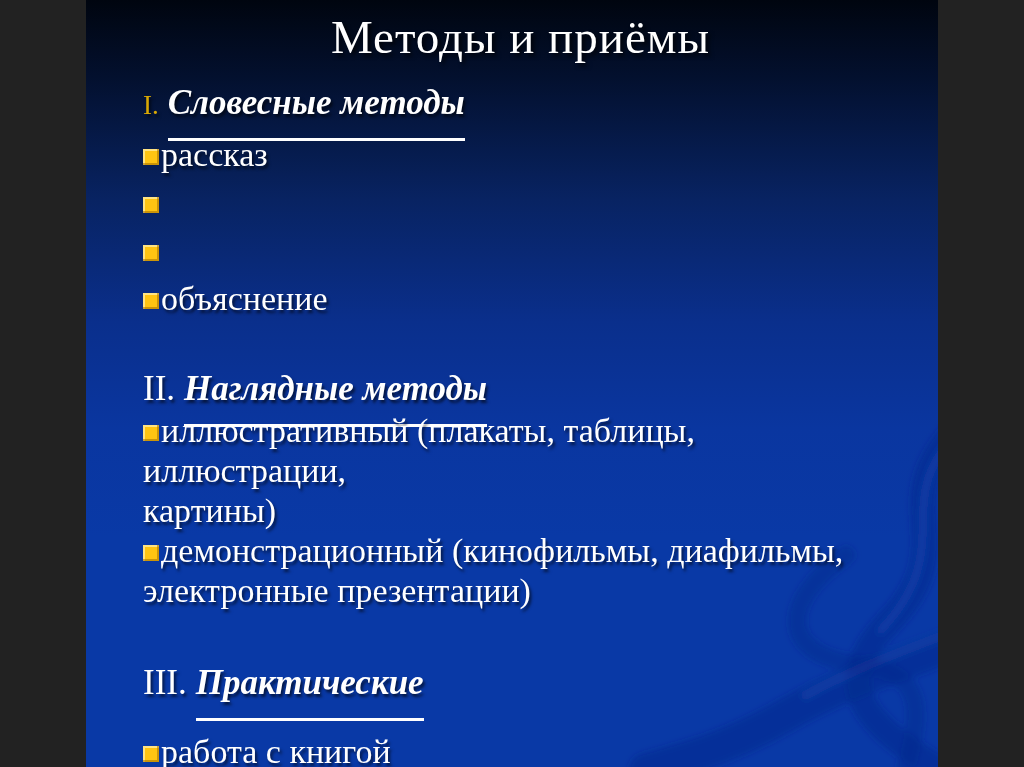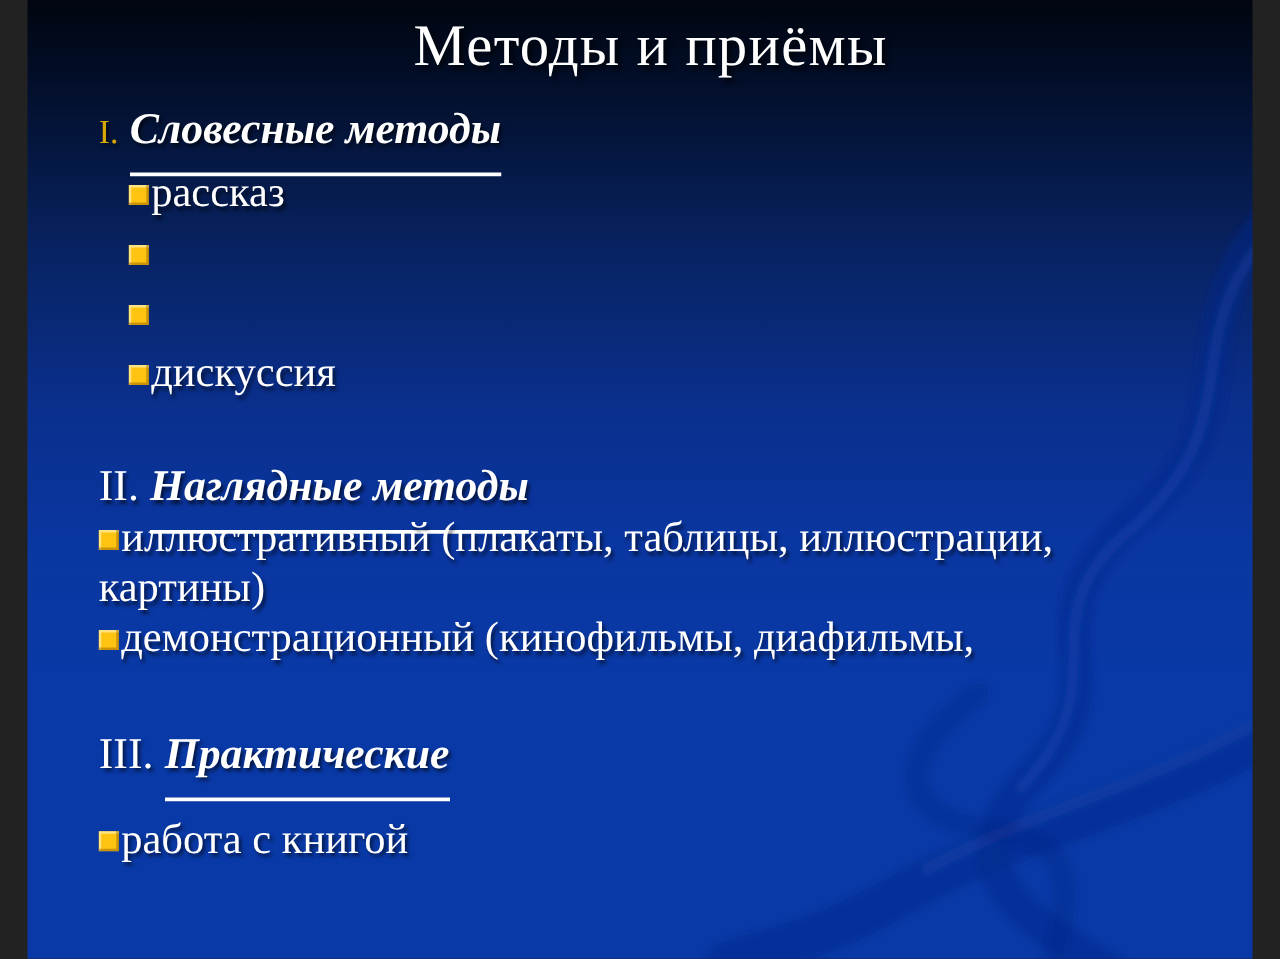--- a/index.html
+++ b/index.html
@@ -1,18 +1,18 @@
 <!DOCTYPE html>
 <html style="--text: #FFFFFF; --background-top: #00050F; --background-bottom: #0939A6; --bullet: #FFC412; --numeral-gold: #D9A804; --swirl-dark: #05288A; --swirl-light: #2B57C0;"><head>
 <meta charset="utf-8">
 <style>
   html,body{margin:0;padding:0;background:#222;}
   .slide{
     position:relative;
-    width:980px;height:767px;
+    width:852px;height:767px;
     margin:0 auto;
     overflow:hidden;
     font-family:"Liberation Serif","DejaVu Serif",serif;
     color:var(--text,#fff);
     background:linear-gradient(180deg,
       #00050f 0%,
       #03102e 10%,
       #082362 26%,
       #0a2f8c 42%,
       #0a36a0 56%,
@@ -40,21 +40,21 @@
   .sec1 .numeral{color:var(--numeral-gold,#d9a804);font-size:27px;}
   .heading-text{
     font-weight:bold;font-style:italic;
     border-bottom:3px solid var(--text,#fff);
     padding-bottom:16px;
   }
   .sec1{margin-top:13px;}
   .sec2{margin-top:48px;}
   .sec3{margin-top:50px;}
   .item{font-size:34px;line-height:40px;text-shadow:2px 3px 3px rgba(0,0,0,.6);}
-  .sec1 .item{margin-top:8px;margin-left:24px;}
+  .sec1 .item{margin-top:8px;}
   .sec1 .item:first-of-type{margin-top:6px;}
   .sec2 .item{}
   .sec3 .item{margin-top:27px;}
   .bullet{
     display:inline-block;
     width:16px;height:16px;
     background:var(--bullet,#ffc412);
     box-shadow:inset -2px -2px 0 rgba(160,110,0,.55), inset 2px 2px 0 rgba(255,235,160,.8);
     margin-right:2px;
     vertical-align:1px;
@@ -91,34 +91,35 @@
       <div class="item">
         <span class="bullet"></span><span>рассказ</span>
       </div>
       <div class="item">
         <span class="bullet"></span>
       </div>
       <div class="item">
         <span class="bullet"></span>
       </div>
       <div class="item">
-        <span class="bullet"></span><span>дискуссия</span>
+        <span class="bullet"></span><span>объяснение</span>
       </div>
     </div>
 
     <div class="section sec2">
       <div class="sec-heading">
         <span class="numeral">II.</span><span class="heading-text">Наглядные методы</span>
       </div>
       <div class="item">
         <div><span class="bullet"></span><span>иллюстративный (плакаты, таблицы, иллюстрации,</span></div>
         <div>картины)</div>
       </div>
       <div class="item">
         <div><span class="bullet"></span><span>демонстрационный (кинофильмы, диафильмы,</span></div>
+        <div>электронные презентации)</div>
       </div>
     </div>
 
     <div class="section sec3">
       <div class="sec-heading">
         <span class="numeral">III.</span><span class="heading-text">Практические</span>
       </div>
       <div class="item">
         <span class="bullet"></span><span>работа с книгой</span>
       </div>

